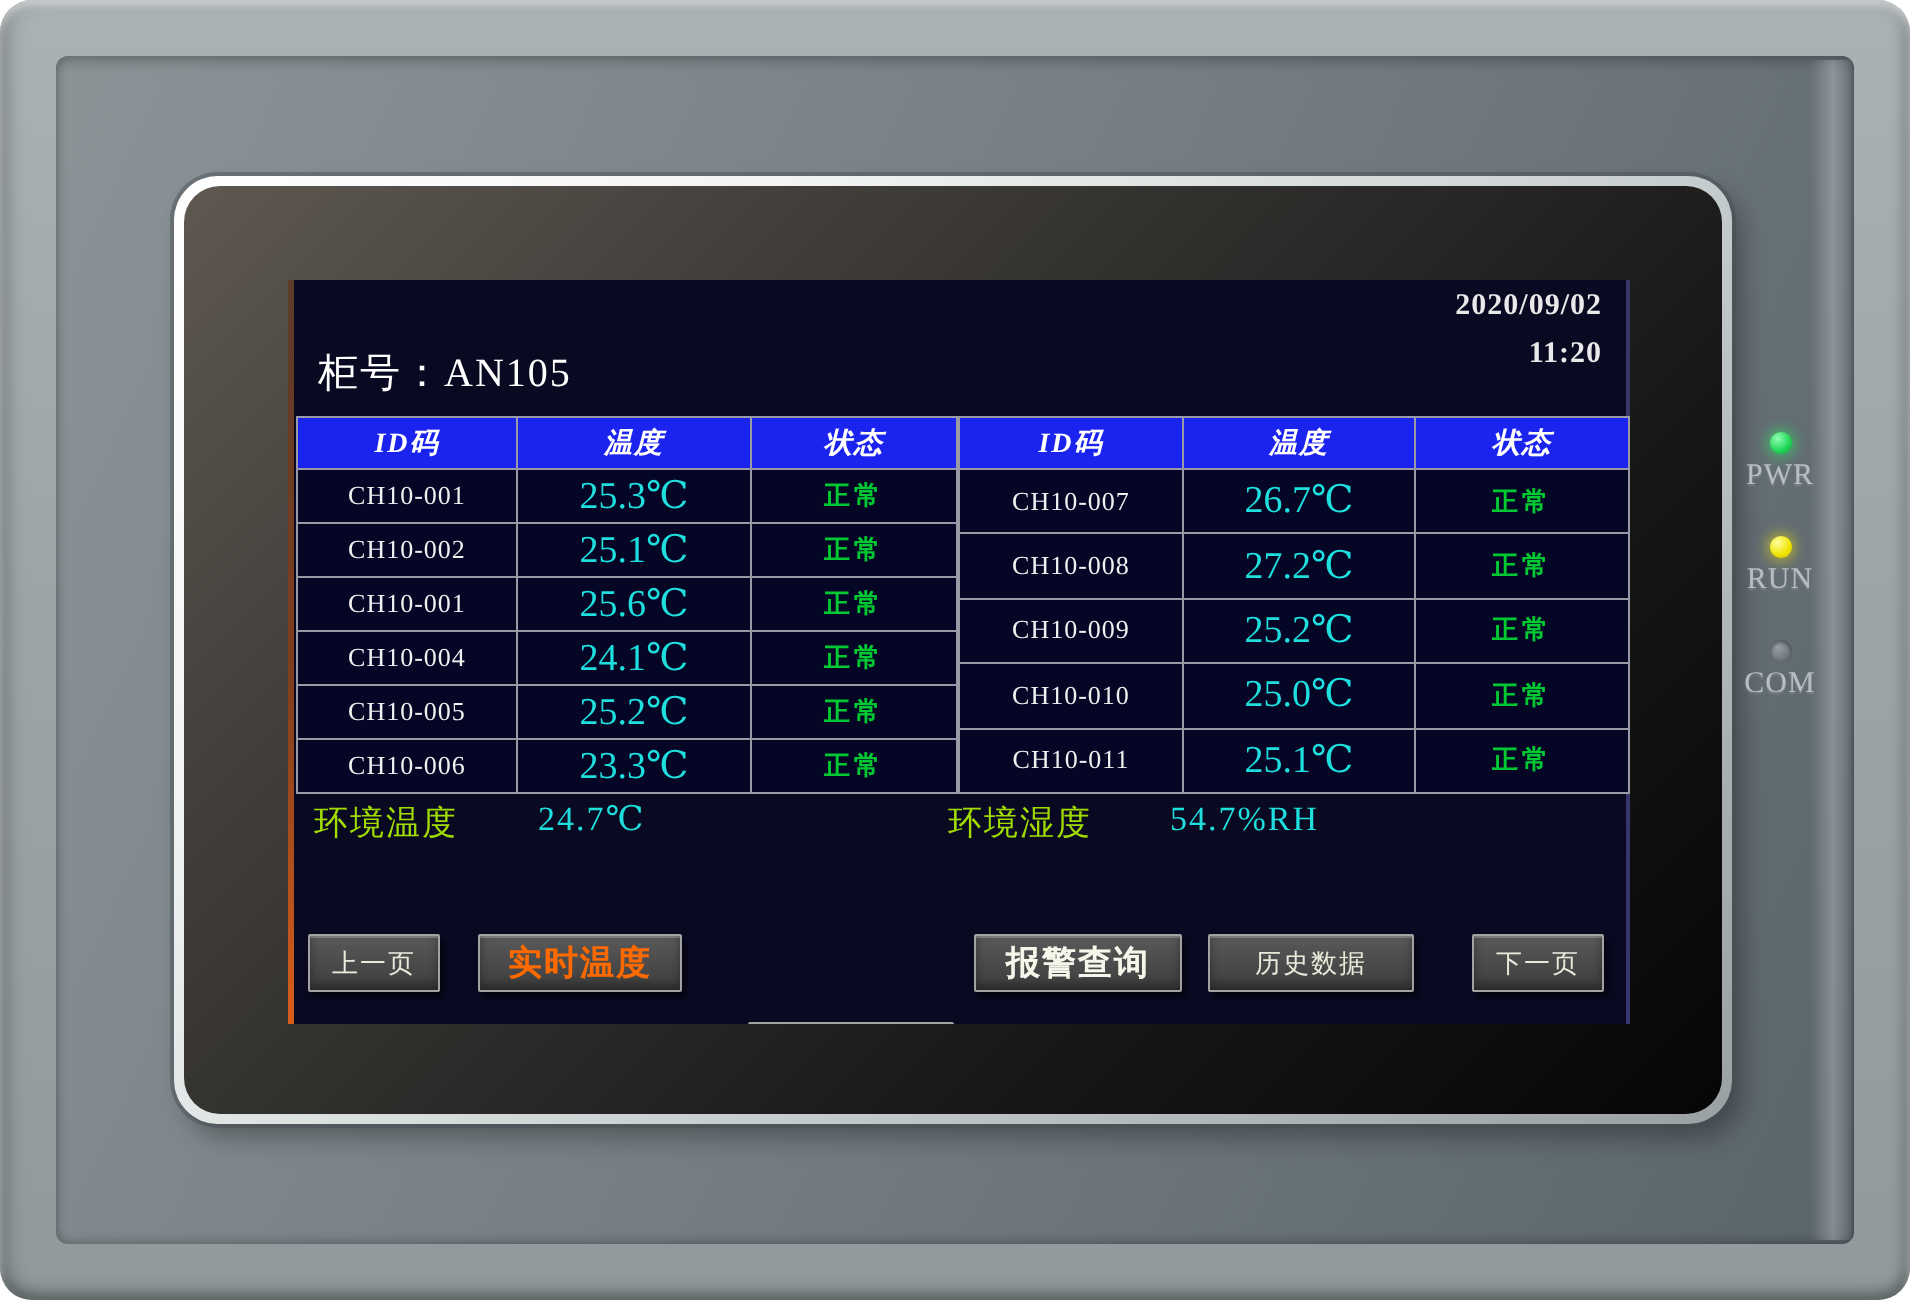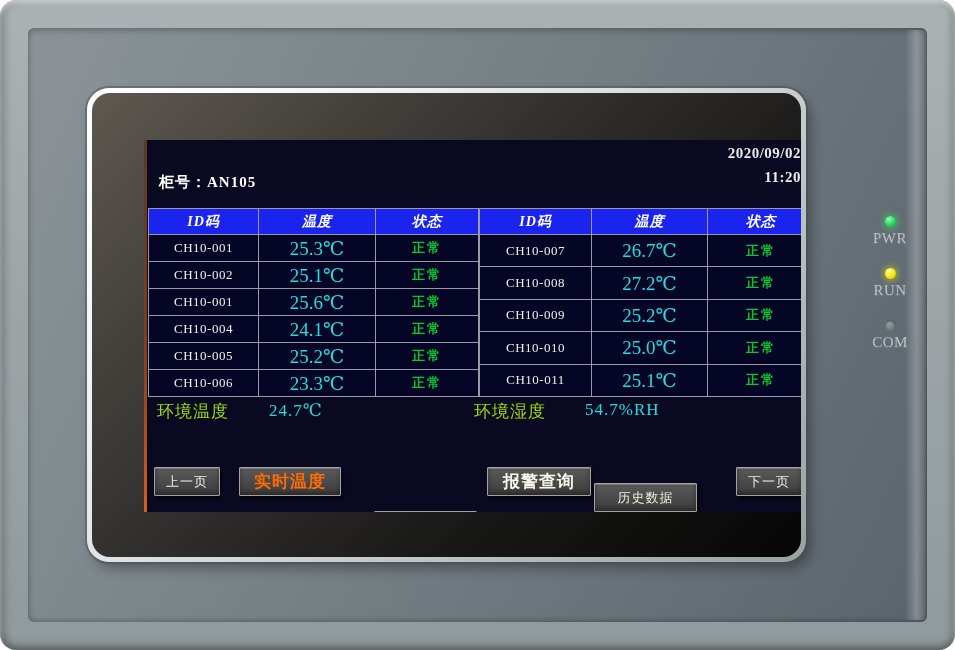--- a/index.html
+++ b/index.html
@@ -10,38 +10,38 @@
     background:linear-gradient(180deg,#aab2b4 0%,#9da5a7 45%,#909a9c 100%);
     box-shadow:inset 0 3px 4px rgba(255,255,255,.55),inset 0 -4px 8px rgba(0,0,0,.28),
                inset 5px 0 9px rgba(0,0,0,.16),inset -4px 0 7px rgba(0,0,0,.14);}
 
   .panel{position:absolute;left:28px;top:28px;width:899px;height:594px;border-radius:6px;
     background:linear-gradient(115deg,#8b9397 0%,#7d878b 30%,#6d777d 62%,#5a646b 100%);
     box-shadow:inset 0 3px 6px rgba(0,0,0,.22),inset 0 -2px 5px rgba(0,0,0,.18);}
   .panel-highlight{position:absolute;left:877px;top:2px;width:21px;height:590px;pointer-events:none;
     background:linear-gradient(90deg,rgba(255,255,255,0) 0%,rgba(255,255,255,.26) 55%,rgba(255,255,255,.04) 100%);}
 
-  .ring{position:absolute;left:87px;top:88px;width:719px;height:474px;border-radius:22px;
+  .ring{position:absolute;left:87px;top:88px;width:779px;height:474px;border-radius:22px;
     background:linear-gradient(135deg,#ffffff 0%,#f2f4f4 25%,#ced4d5 55%,#a8b0b2 85%,#99a1a3 100%);
     box-shadow:0 0 0 2px rgba(70,78,84,.45),5px 7px 12px rgba(0,0,0,.30);}
   .bezel{position:absolute;left:5px;top:5px;right:5px;bottom:5px;border-radius:18px;overflow:hidden;
     background:linear-gradient(135deg,#5e5850 0%,#4a4641 18%,#2d2c2a 46%,#171716 70%,#060606 100%);}
 
   .lcd-edge-left{position:absolute;left:52px;top:47px;width:3px;height:372px;
     background:linear-gradient(180deg,rgba(95,42,15,.55) 0%,rgba(150,62,18,.75) 55%,rgba(226,96,26,.95) 100%);}
   .screen{position:absolute;left:55px;top:47px;width:668px;height:372px;background:#090922;overflow:hidden;
     font-family:"Liberation Serif","DejaVu Serif",serif;}
   .lcd-edge-right{position:absolute;right:0;top:0;width:2px;height:100%;
     background:linear-gradient(180deg,rgba(110,110,190,.45),rgba(85,85,165,.6));}
 
   .datetime{position:absolute;top:5px;right:14px;text-align:right;color:#e9e9e9;
     font-weight:bold;font-size:15px;letter-spacing:.5px;}
   .datetime .time{margin-top:7px;}
 
-  .cabinet{position:absolute;left:12px;top:33px;color:#ffffff;font-weight:bold;font-size:15px;letter-spacing:1px;}
+  .cabinet{position:absolute;left:12px;top:33px;color:#ffffff;font-weight:normal;font-size:20px;letter-spacing:1px;}
 
   .tables{position:absolute;left:1px;top:68px;display:flex;}
   table{border-collapse:collapse;table-layout:fixed;}
   table.tbl-left{width:330px;}
   table.tbl-right{width:335px;}
   th,td{border:1px solid #9a9aa6;text-align:center;padding:0;overflow:hidden;}
   th{height:26px;background:var(--header-bg,#1b24ee);color:#ffffff;font-size:14px;font-weight:bold;letter-spacing:1px;font-style:italic;}
   td{height:27px;background:#050526;}
   td.td-id{font-size:13px;color:#f0f0f0;letter-spacing:.5px;}
   td.td-temp{font-size:19px;color:var(--temp-color,#1fdede);}
@@ -60,21 +60,21 @@
   .nav-btn{position:absolute;height:29px;border:1px solid #a2a2a2;border-radius:1px;cursor:pointer;
     background:linear-gradient(180deg,#595959 0%,#484848 60%,#3e3e3e 100%);
     color:#eaeadb;font-family:"Liberation Serif","DejaVu Serif",serif;font-size:13px;letter-spacing:1px;padding:0;
     box-shadow:inset 0 1px 0 rgba(255,255,255,.22),inset 0 -3px 5px rgba(0,0,0,.35),2px 3px 3px rgba(0,0,0,.55);}
   .nav-btn.bold{font-size:17px;font-weight:bold;color:#f6f6ea;}
   .nav-btn.active{font-size:17px;font-weight:bold;color:var(--active-btn-color,#ff6a00);}
   .btn-0{left:7px;width:66px;}
   .btn-1{left:92px;width:102px;}
   .btn-2{left:227px;width:103px;margin-top:44px;}
   .btn-3{left:340px;width:104px;}
-  .btn-4{left:447px;width:103px;margin-top:16px;}
+  .btn-4{left:457px;width:103px;}
   .btn-5{left:589px;width:66px;}
 
   .led-column{position:absolute;left:867px;top:216px;width:46px;}
   .led-block{position:relative;height:52px;text-align:center;}
   .led{width:11px;height:11px;border-radius:50%;margin:0 auto 3px;}
   .led-green{background:radial-gradient(circle at 35% 30%,#8fffb2,#1ed455 60%,#0f9e3c);
     box-shadow:0 0 7px 1px rgba(46,224,96,.75);}
   .led-yellow{background:radial-gradient(circle at 35% 30%,#ffff9e,#f0e400 60%,#c4ba00);
     box-shadow:0 0 7px 1px rgba(240,228,0,.65);}
   .led-off{background:radial-gradient(circle at 35% 30%,#98a0a6,#6d757b 70%);

